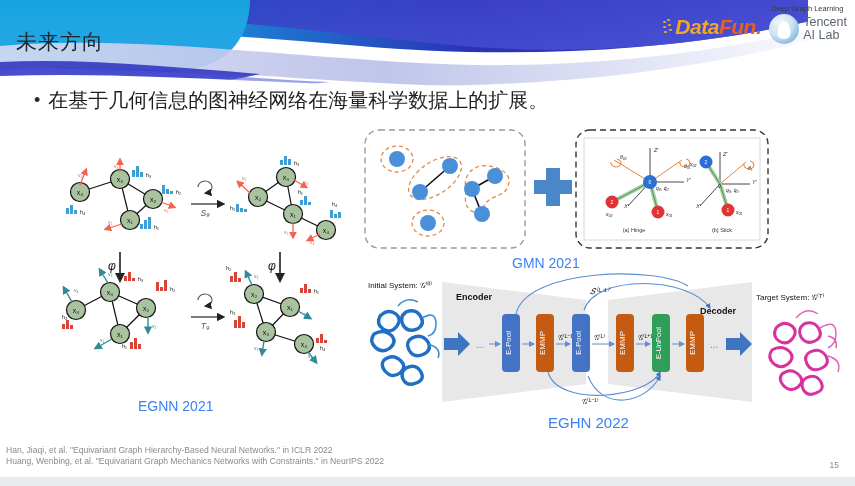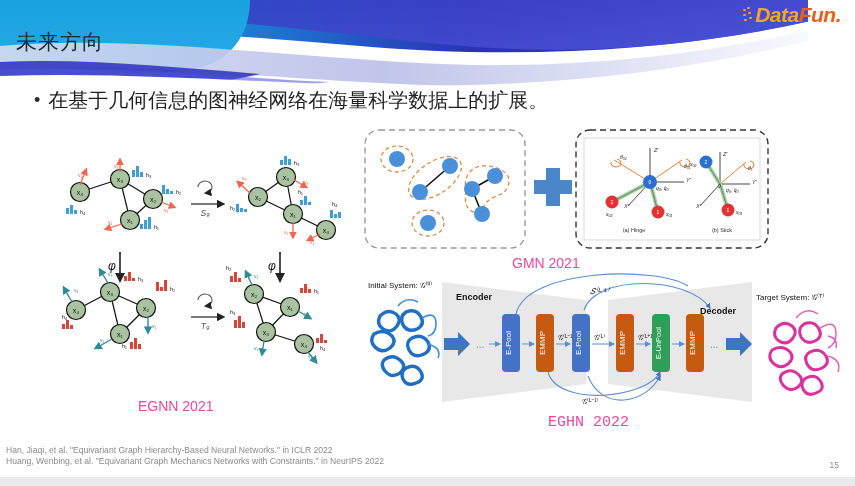--- a/index.html
+++ b/index.html
@@ -39,20 +39,21 @@
   .logo-block {
     position: absolute;
     right: 8px;
     top: 4px;
     display: flex;
     align-items: flex-start;
   }
   .datafun-logo {
     display: flex;
     align-items: center;
+    margin-top: 12px;
     margin-right: 6px;
     justify-content: center;
   }
   .datafun-text {
     font-size: 21px;
     font-weight: bold;
     font-style: italic;
     letter-spacing: -0.5px;
     line-height: 1;
   }
@@ -132,21 +133,21 @@
     font-size: 20px;
     color: #1f1f1f;
     line-height: 28px;
     white-space: nowrap;
   }
 
   
   .fig-label {
     position: absolute;
     font-size: 14px;
-    color: #ec4899;
+    color: #3b82f6;
     white-space: nowrap;
   }
 
   
   .egnn-fig {
     position: absolute;
     left: 58px;
     top: 152px;
     width: 290px;
     height: 245px;
@@ -249,20 +250,30 @@
           <i style="left:4px;top:0px"></i>
           <i style="left:0px;top:7px"></i>
         <i style="left:5px;top:5px"></i>
           <i style="left:1px;top:12px"></i>
           <i style="left:6px;top:10px"></i>
       </span>
       <span class="datafun-text">
         <span class="df-d">D</span><span class="df-ata">ata</span><span class="df-fun">Fun</span><span class="df-dot">.</span>
       </span>
     </div>
+    <div class="tencent-logo">
+      <div class="dgl-text">Deep Graph Learning</div>
+      <div class="tencent-row">
+        <div class="tencent-mark"></div>
+        <div>
+          <div class="tencent-name">Tencent</div>
+          <div class="tencent-name">AI Lab</div>
+        </div>
+      </div>
+    </div>
   </div>
 
   <div class="bullet-row">
     <span class="bullet-dot">•</span>
     <span class="bullet-text">在基于几何信息的图神经网络在海量科学数据上的扩展。</span>
   </div>
 
   <div class="egnn-fig">
     <svg width="290" height="245" viewBox="0 0 290 245">
       <defs>
@@ -681,21 +692,21 @@
         </g>
         <g stroke="#e264b8" stroke-width="1.5" fill="none">
           <path d="M462,56 q16,-10 16,6 q0,10 -8,14"></path>
           <path d="M470,84 q14,4 10,16"></path>
           <path d="M438,46 q10,-12 22,-4"></path>
           <path d="M470,64 q10,2 8,12"></path>
         </g>
       </g>
     </svg>
   </div>
-  <div class="fig-label" style="left:548px; top:414px; font-size:15px;font-family:Liberation Mono, monospace;">EGHN 2022</div>
+  <div class="fig-label" style="left:548px; top:414px; font-size:15px;">EGHN 2022</div>
 
   <div class="refs">
     <div>Han, Jiaqi, et al. "Equivariant Graph Hierarchy-Based Neural Networks." in ICLR 2022</div>
     <div>Huang, Wenbing, et al. "Equivariant Graph Mechanics Networks with Constraints." in NeurIPS 2022</div>
   </div>
   <div class="page-num">15</div>
   <div class="bottom-bar"></div>
 
 </div>
 

